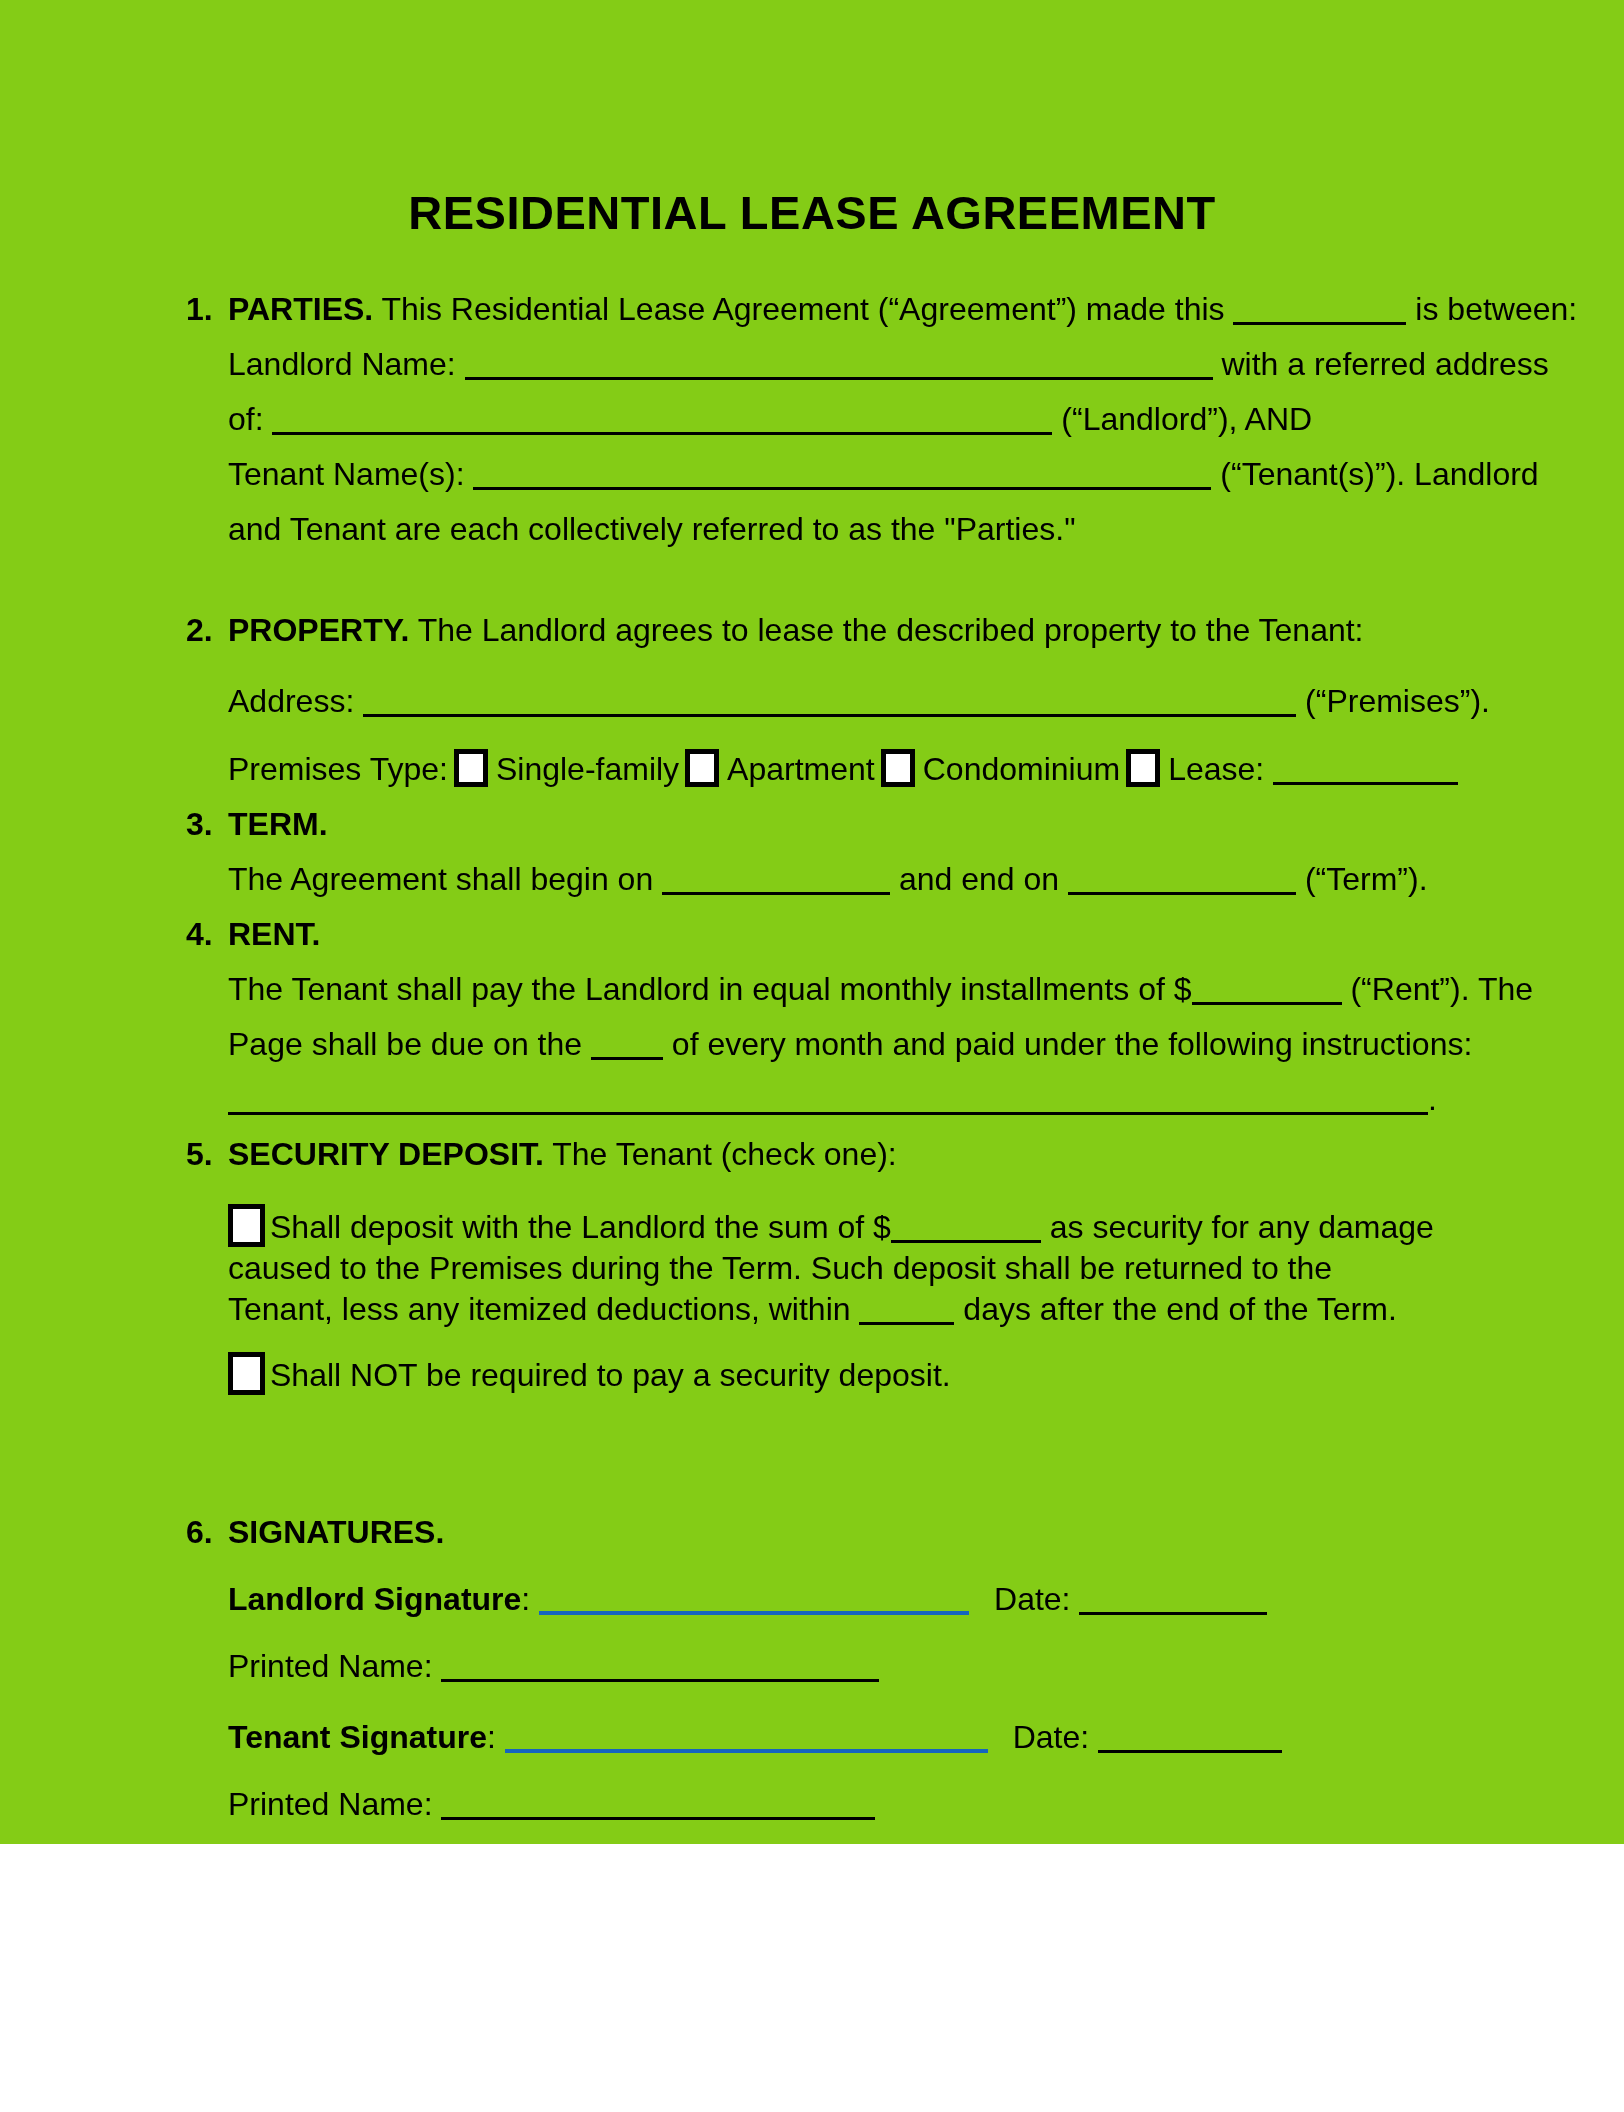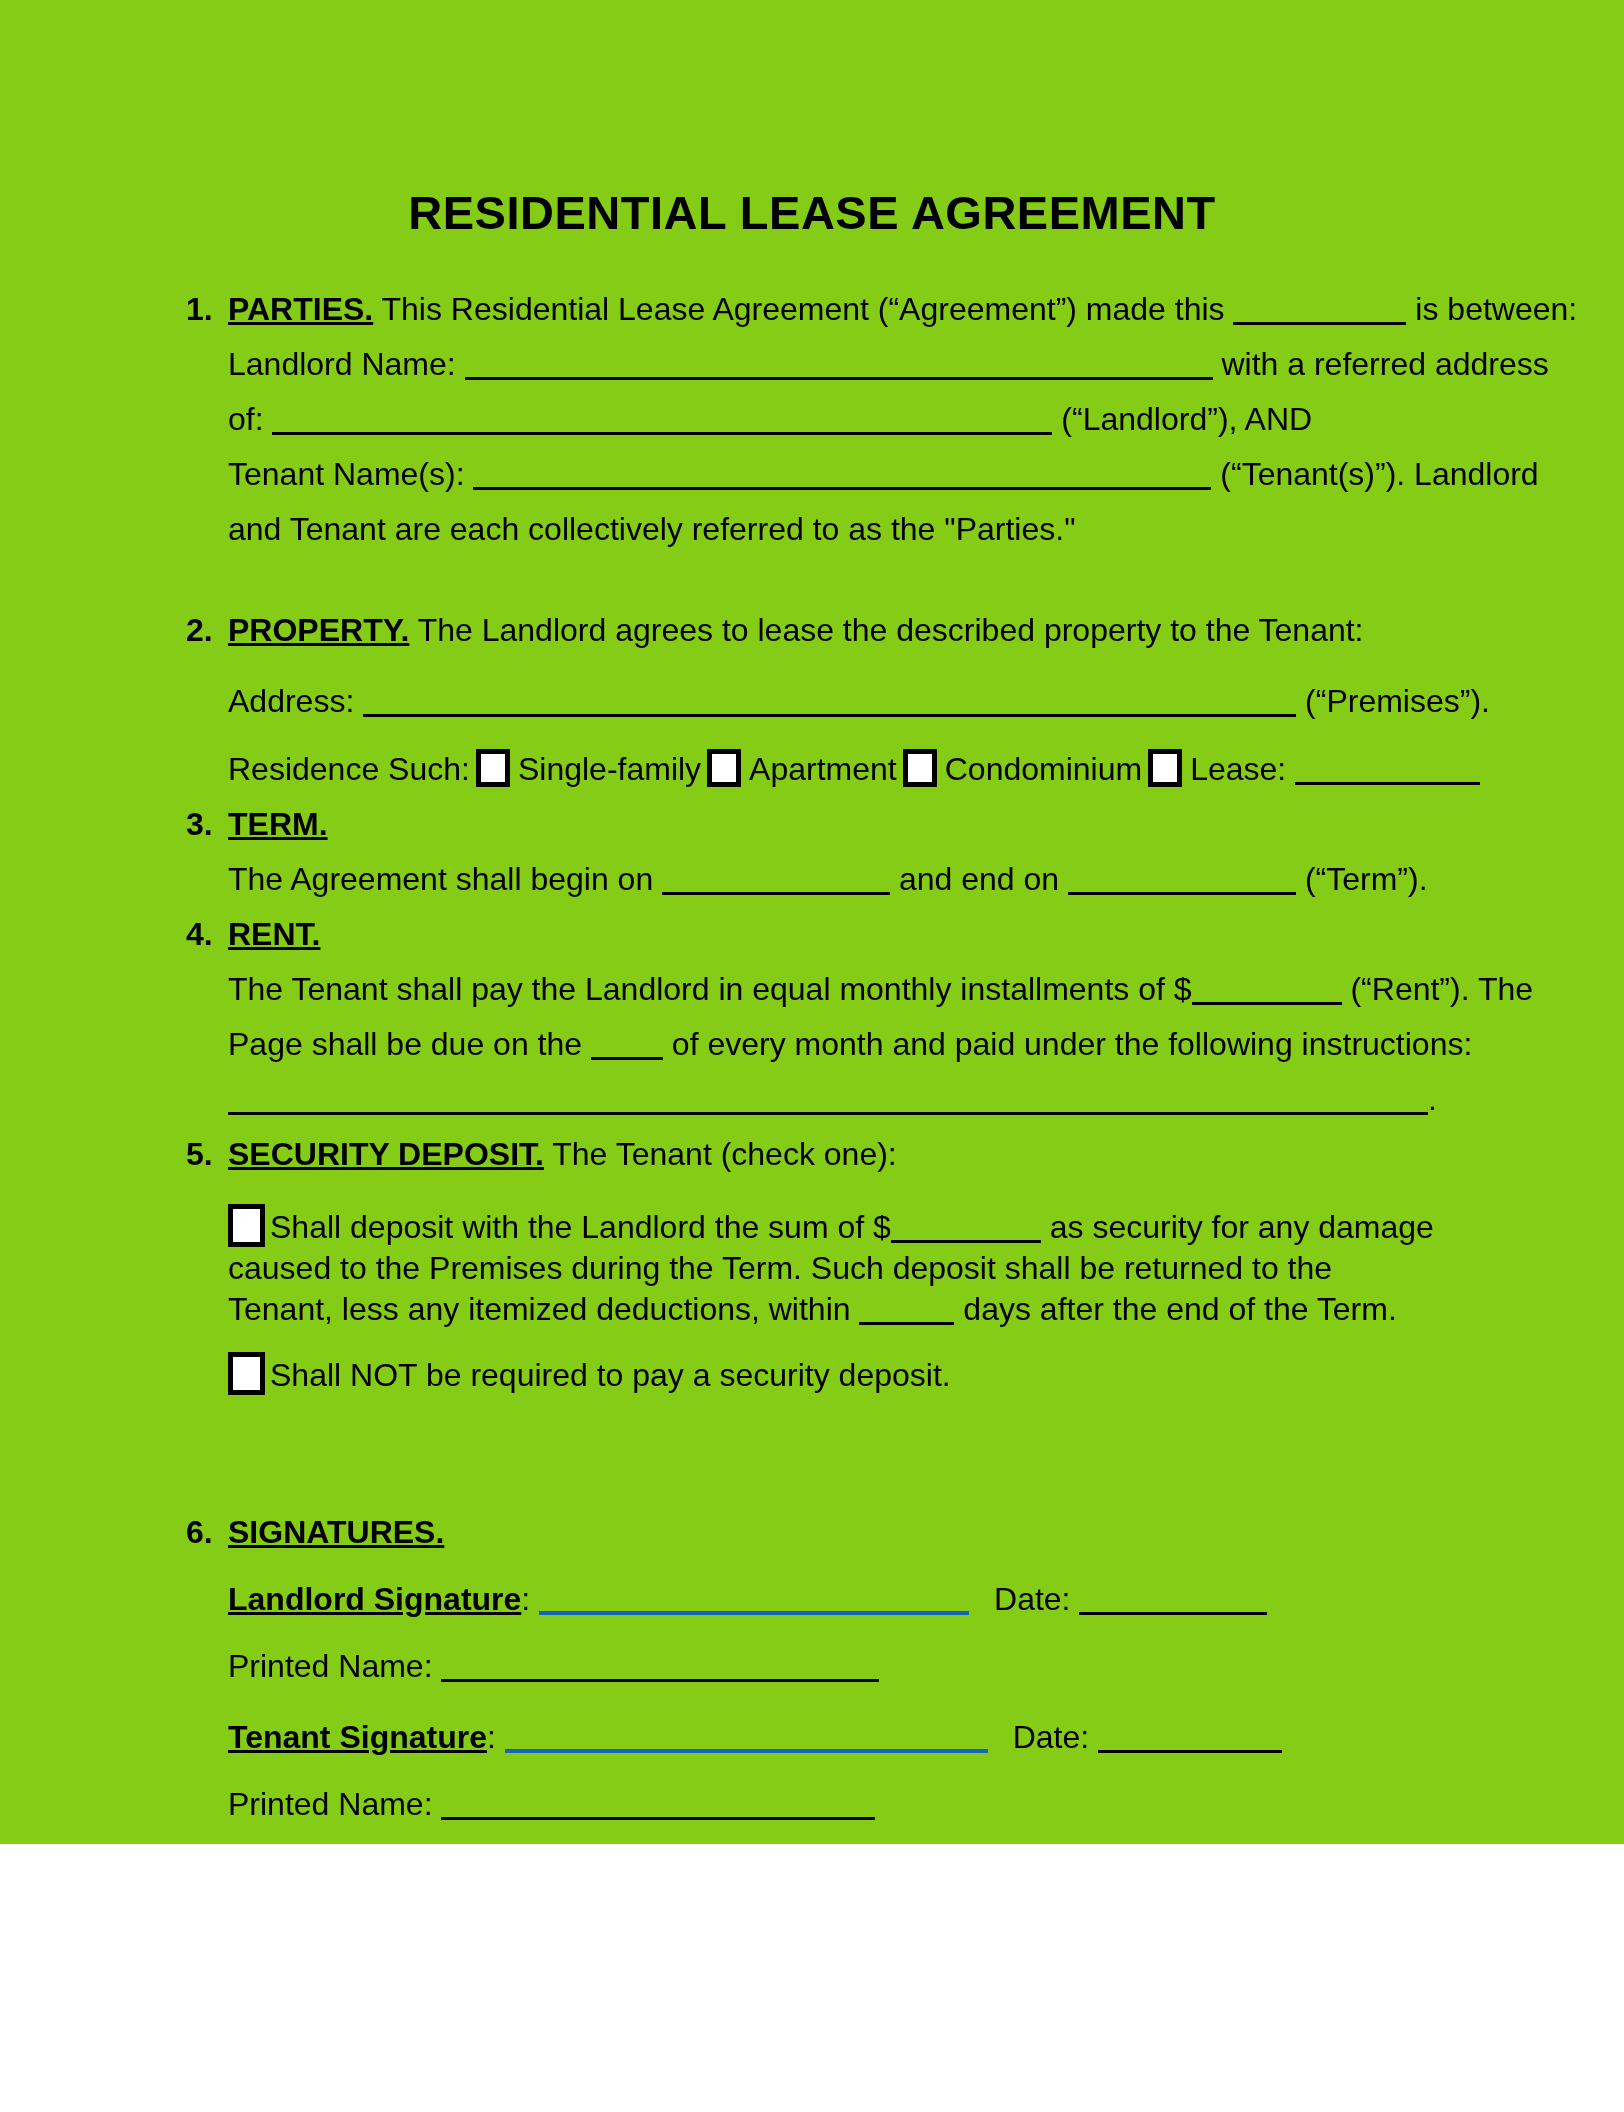--- a/index.html
+++ b/index.html
@@ -12,21 +12,21 @@
     overflow:hidden;
   }
   .content{position:absolute;left:186px;top:188px;width:1252px;}
   .title{
     font-size:47px;font-weight:700;text-align:center;
     line-height:50px;margin:0 0 44px 0;letter-spacing:.5px;
   }
   .sec{position:relative;padding-left:42px;}
   .num{position:absolute;left:0;top:0;font-weight:700;line-height:55px;}
   .line{white-space:nowrap;line-height:55px;height:55px;}
-  .b{font-weight:700;text-decoration:underline;}
+  .b{font-weight:700;}
   .bl{
     display:inline-block;height:6px;
     border-bottom:3px solid #000;
     position:relative;top:5px;
   }
   .bl.blue{border-bottom:4px solid #1565bf;}
   .cb{
     display:inline-block;width:24px;height:28px;
     border:5px solid #000;background:#fff;
     vertical-align:-7px;margin:0 8px 0 6px;
@@ -89,21 +89,21 @@
       <div class="line">
         <span class="b">PROPERTY.</span>
         <span>The Landlord agrees to lease the described property to the Tenant:</span>
       </div>
       <div class="line mt-sm">
         <span>Address:</span>
         <span class="bl" style="width:933px"></span>
         <span>(“Premises”).</span>
       </div>
       <div class="line mt-xs">
-        <span>Residence Such:</span><span class="cb"></span><span>Single-family</span><span class="cb"></span><span>Apartment</span><span class="cb"></span><span>Condominium</span><span class="cb"></span><span>Lease:</span>
+        <span>Premises Type:</span><span class="cb"></span><span>Single-family</span><span class="cb"></span><span>Apartment</span><span class="cb"></span><span>Condominium</span><span class="cb"></span><span>Lease:</span>
         <span class="bl" style="width:185px"></span>
       </div>
     </div>
 
     <div class="sec">
       <span class="num">3.</span>
       <div class="line">
         <span class="b">TERM.</span>
       </div>
       <div class="line">

